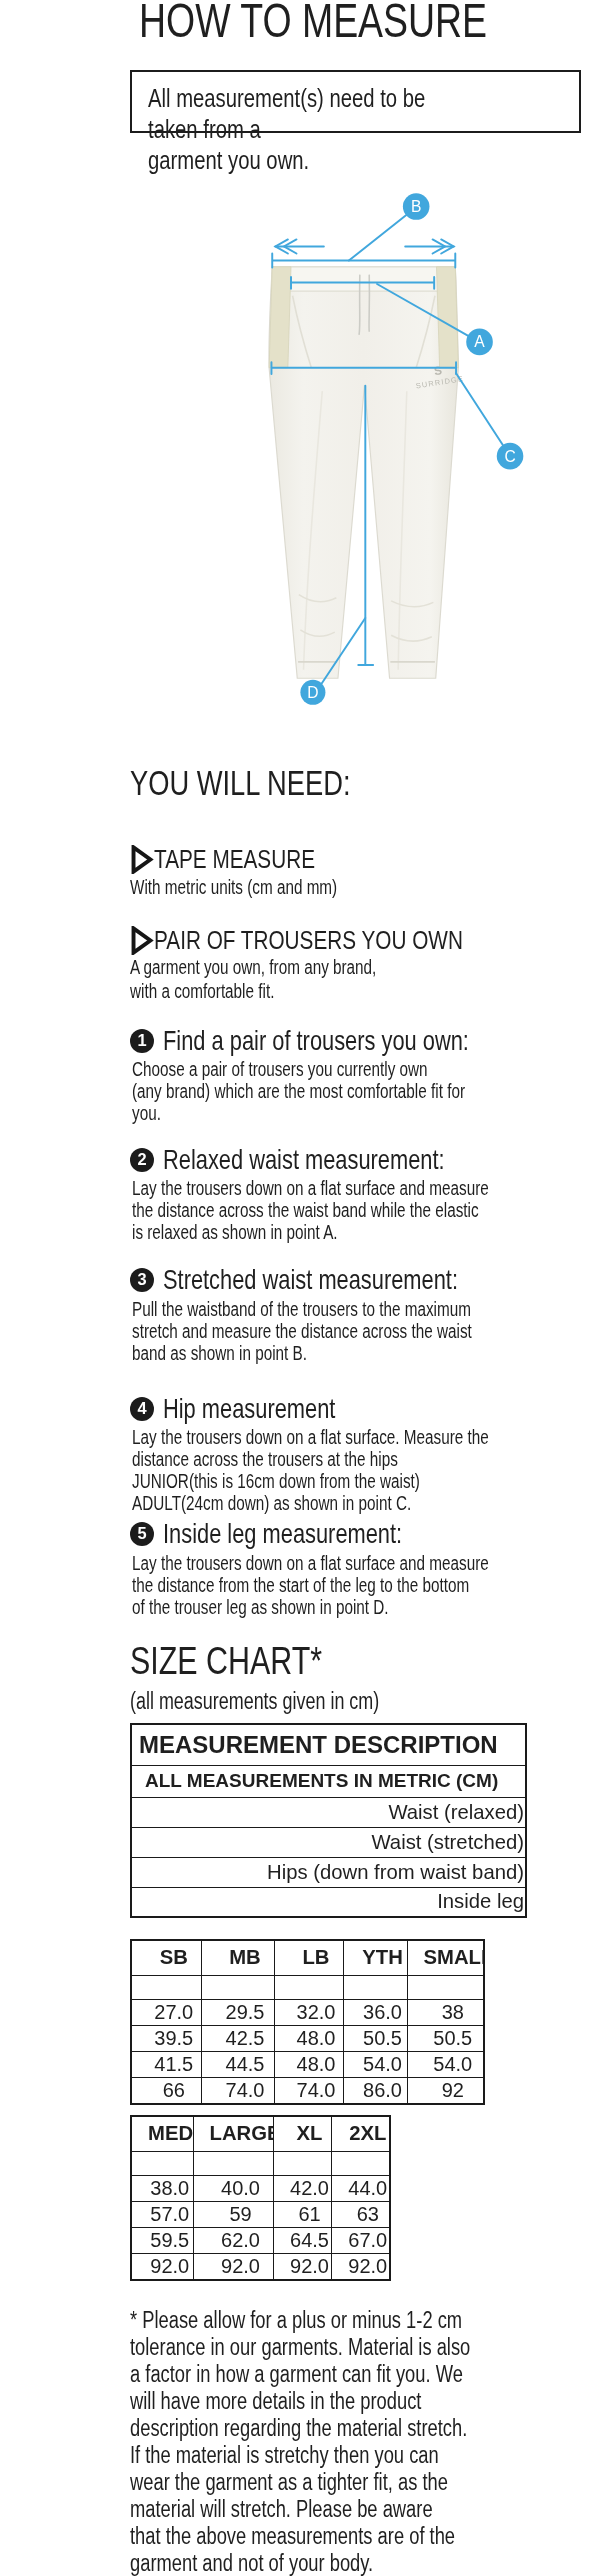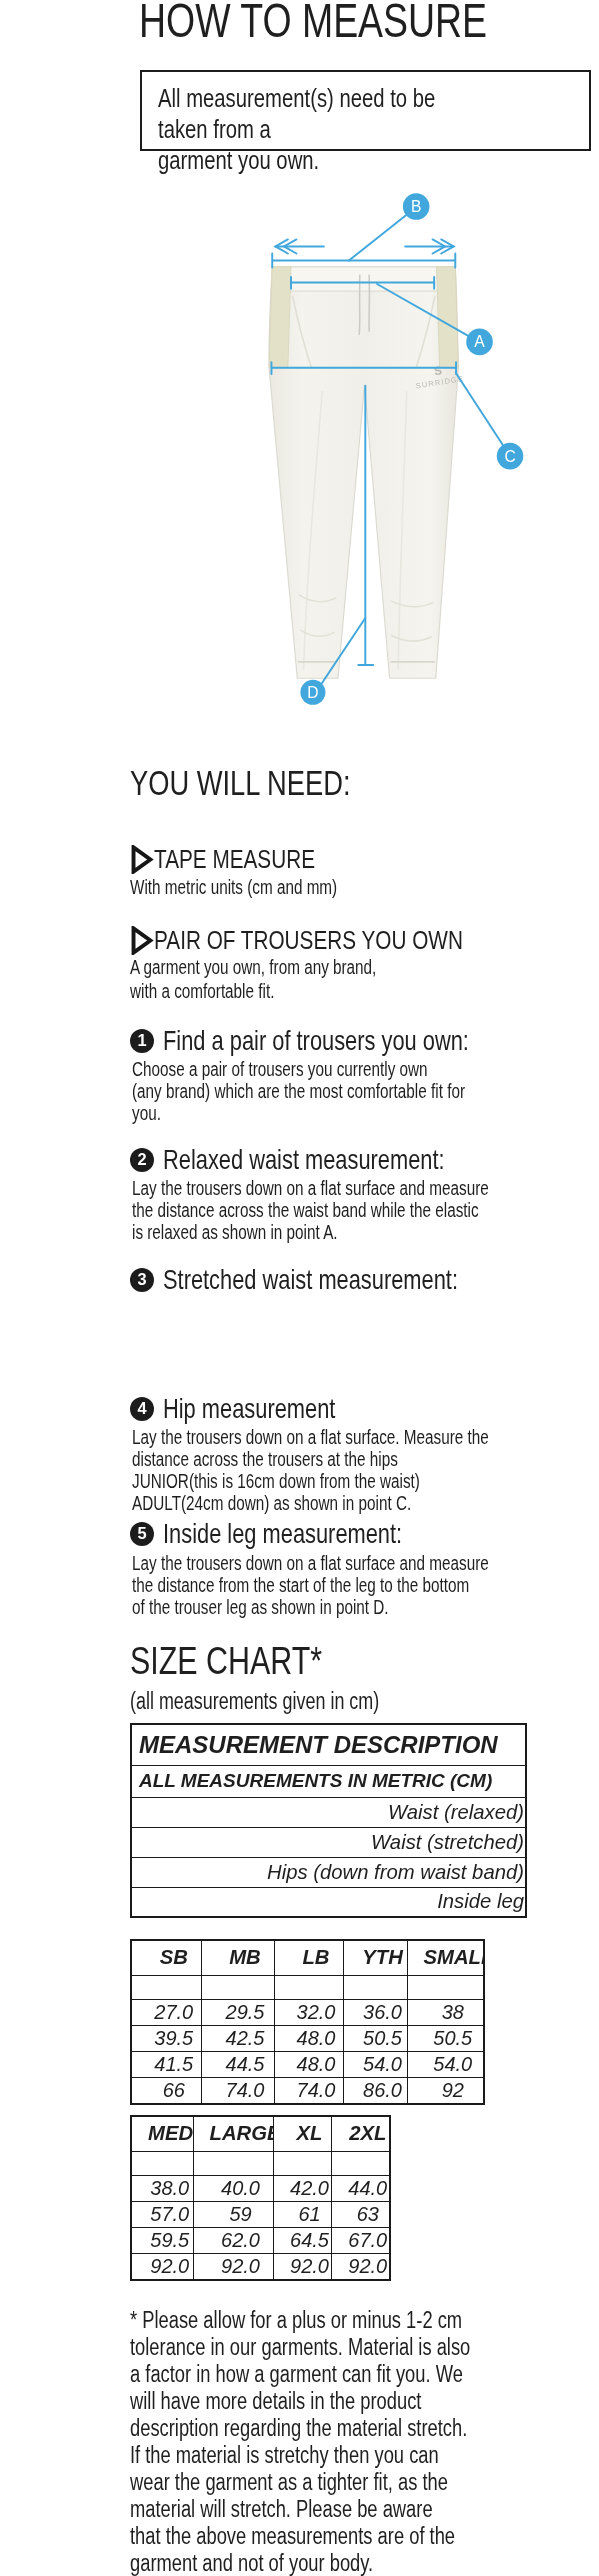--- a/index.html
+++ b/index.html
@@ -1,39 +1,39 @@
 <!DOCTYPE html>
 <html style="font-size:12.5px"><head>
 <meta charset="utf-8">
 <style>
   html,body{margin:0;padding:0;background:#ffffff;}
   body{font-family:"Liberation Sans","DejaVu Sans",sans-serif;color:#1f1f1f;}
   .page{position:relative;width:600px;height:2576px;background:#fff;overflow:hidden;}
   .cond{display:inline-block;transform:scaleX(0.78);transform-origin:0 0;white-space:pre-line;}
   .abs{position:absolute;}
   .title{left:139px;top:-3.1px;font-size:48px;line-height:48px;letter-spacing:0px;}
-  .notice-box{left:140px;top:70px;width:451px;height:81px;border:2.3px solid #1c1c1c;box-sizing:border-box;padding:11px 15.6px 0 15.6px;}
+  .notice-box{left:130px;top:70px;width:451px;height:63px;border:2.3px solid #1c1c1c;box-sizing:border-box;padding:11px 15.6px 0 15.6px;}
   .notice-box .cond{font-size:26px;line-height:31px;}
   .ywn-head{left:130px;top:765px;font-size:35px;line-height:35px;}
   .need-row{display:flex;align-items:center;}
   .need-head{font-size:26.6px;line-height:26.6px;}
   .need-sub{font-size:19.6px;line-height:23.5px;}
   .step-row{display:flex;align-items:center;gap:9.4px;height:25px;}
   .step-num{width:24px;height:24px;border-radius:50%;background:#1c1c1c;color:#fff;
             display:flex;align-items:center;justify-content:center;font-size:16.4px;font-weight:bold;flex:0 0 24px;}
   .step-head{font-size:28px;line-height:28px;}
   .step-body{font-size:19.6px;line-height:22px;}
   .sizechart-head{left:130px;top:1641px;font-size:39px;line-height:39px;}
   .sizechart-sub{left:130px;top:1690px;font-size:23px;line-height:22px;}
   table{border-collapse:collapse;table-layout:fixed;}
-  .tbl{position:absolute;border:2.3px solid #1a1a1a;font-style:italic;}
+  .tbl{position:absolute;border:2.3px solid #1a1a1a;}
   .tbl td,.tbl th{border:1.6px solid #1a1a1a;box-sizing:border-box;vertical-align:middle;overflow:hidden;padding-left:16px;}
   .desc-tbl{left:130px;top:1723px;width:397px;}
   .desc-tbl .hdr{font-size:24px;font-weight:bold;padding-left:7px;height:41px;text-align:left;}
-  .desc-tbl .sub{font-size:19px;font-weight:bold;padding-left:7px;height:32px;text-align:left;}
+  .desc-tbl .sub{font-size:19px;font-weight:bold;padding-left:13px;height:32px;text-align:left;}
   .desc-tbl .row{font-size:20.3px;font-weight:normal;padding-left:7px;height:30px;text-align:right;}
   .size-tbl th{font-size:20.3px;font-weight:bold;height:35px;text-align:center;}
   .size-tbl td{font-size:20px;text-align:center;height:24px;}
   .size-tbl .spacer td{height:24px;}
   .tbl1{left:130px;top:1939px;width:353px;}
   .tbl2{left:130px;top:2115px;width:259px;}
   .footer{left:130px;top:2307px;width:438px;}
   .footer .cond{font-size:23.5px;line-height:27px;}
   .tri{flex:0 0 23.5px;}
   svg text{font-family:"Liberation Sans","DejaVu Sans",sans-serif;}
@@ -165,20 +165,25 @@
   </div>
   <div class="abs step-body" style="left:132px;top:1177px;">
     <span class="cond">Lay the trousers down on a flat surface and measure
 the distance across the waist band while the elastic
 is relaxed as shown in point A.</span>
   </div>
 
   <div class="abs step-row" style="left:130px;top:1267px;">
     <div class="step-num">3</div>
     <span class="cond step-head">Stretched waist measurement:</span>
+  </div>
+  <div class="abs step-body" style="left:132px;top:1298px;">
+    <span class="cond">Pull the waistband of the trousers to the maximum
+stretch and measure the distance across the waist
+band as shown in point B.</span>
   </div>
 
   <div class="abs step-row" style="left:130px;top:1396px;">
     <div class="step-num">4</div>
     <span class="cond step-head">Hip measurement</span>
   </div>
   <div class="abs step-body" style="left:132px;top:1426px;">
     <span class="cond">Lay the trousers down on a flat surface. Measure the
 distance across the trousers at the hips
 JUNIOR(this is 16cm down from the waist)

